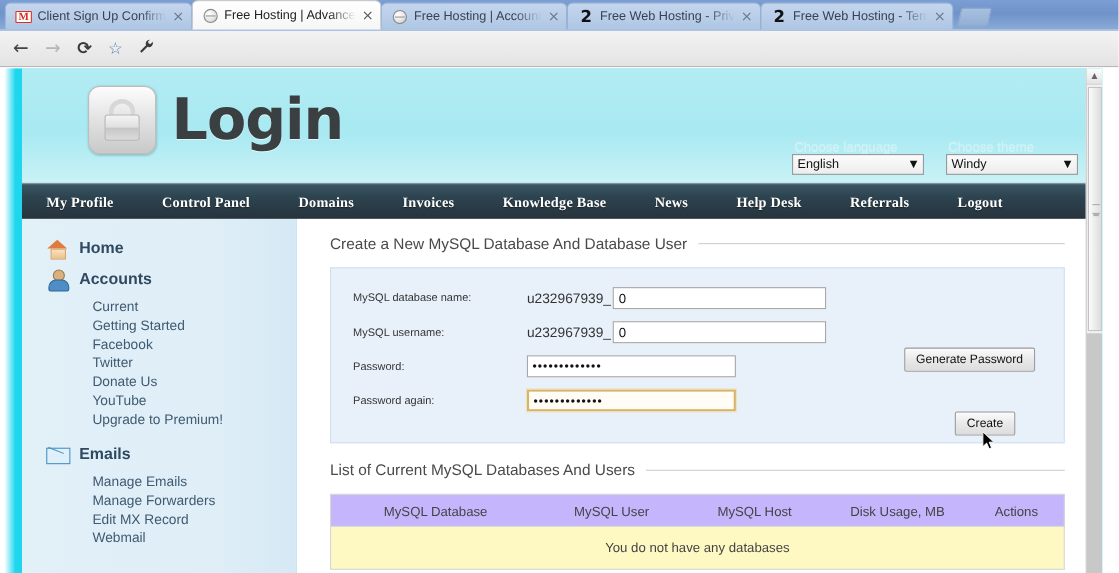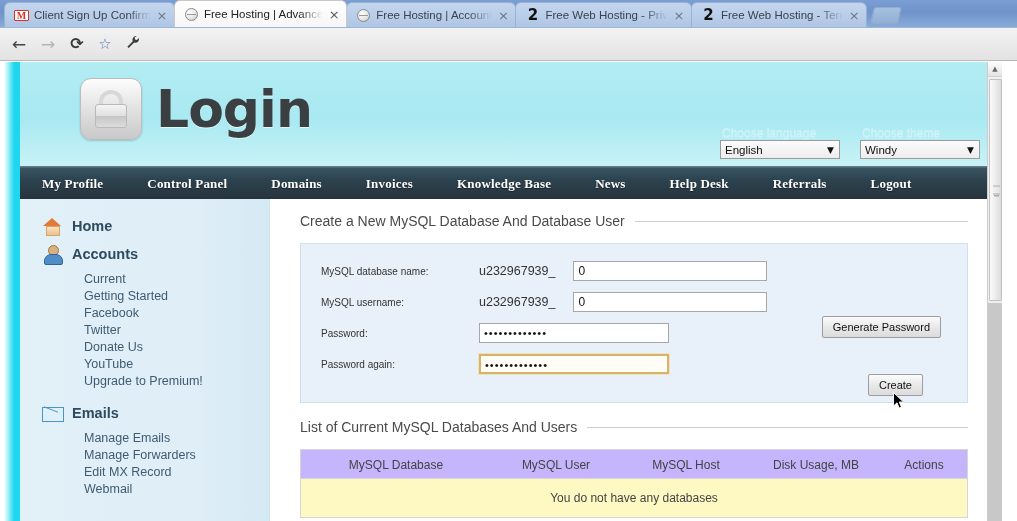--- a/index.html
+++ b/index.html
@@ -401,21 +401,21 @@
     min-height: 22px;
   }
   .form-label {
     width: 158px; flex: 0 0 158px;
     font-size: 10px;
     color: #333;
   }
   .prefix {
     font-size: 12.5px;
     color: #333;
-    margin-right: 18px;
+    margin-right: 2px;
     white-space: nowrap;
   }
   .txt {
     height: 20px;
     border: 1px solid #a7a7a7;
     background: #fff;
     font-size: 12px;
     font-family: "Liberation Sans", sans-serif;
     color: #111;
     padding: 0 4px;

